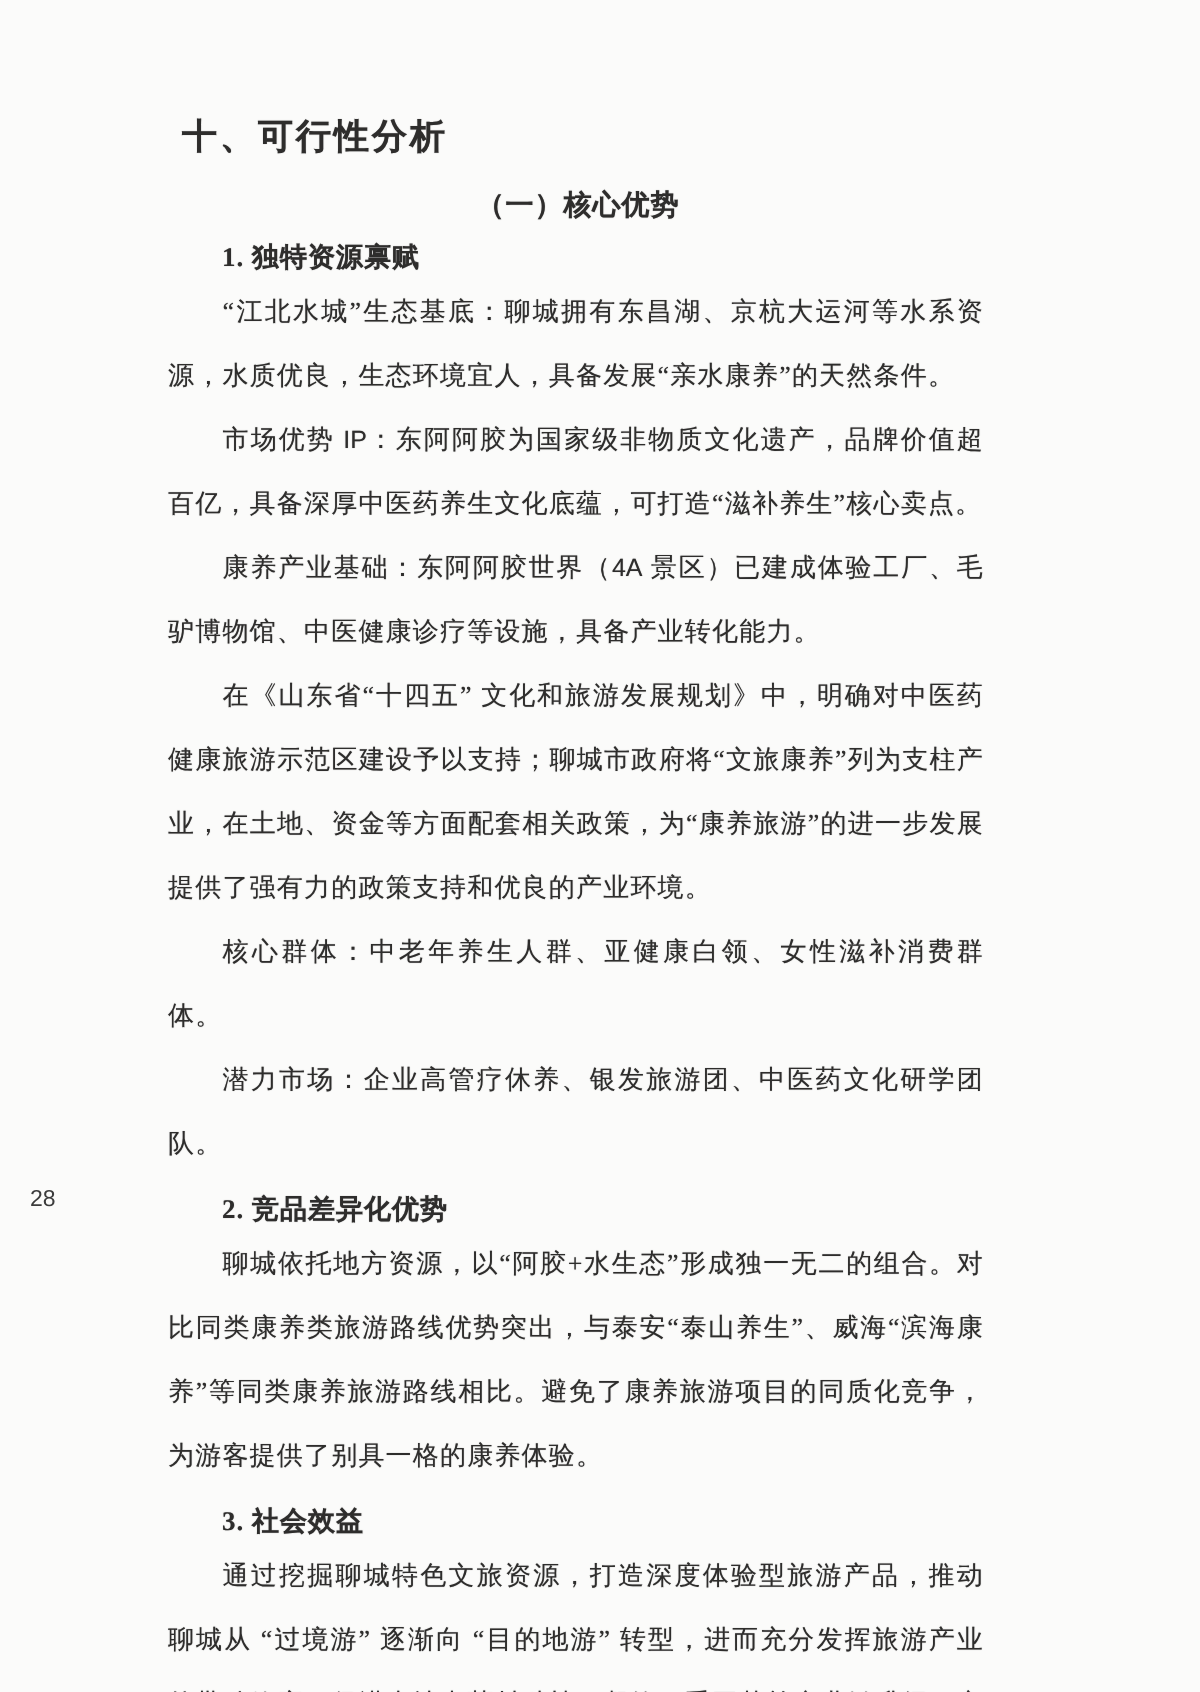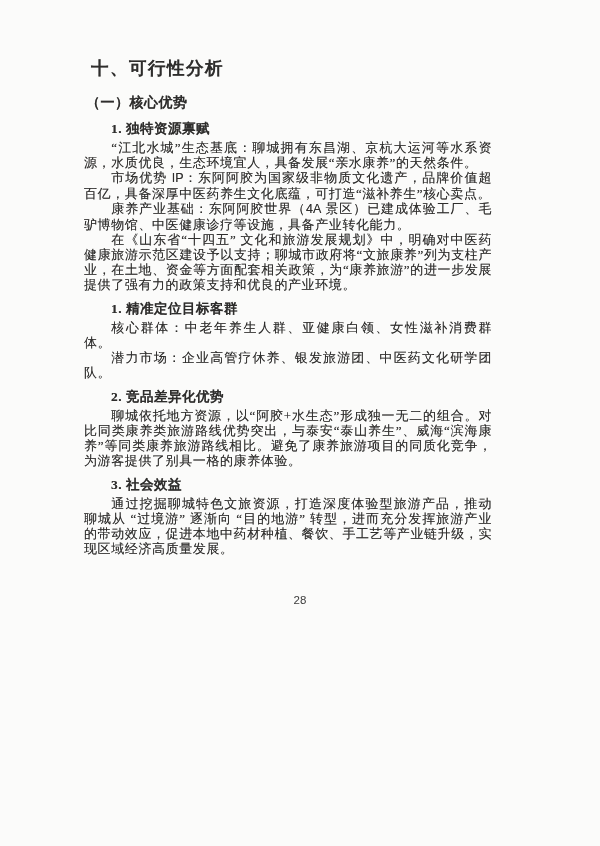--- a/index.html
+++ b/index.html
@@ -25,67 +25,67 @@
     font-size: 17.5px;
     font-weight: 700;
     letter-spacing: 1.5px;
     margin: 0 0 14px 7px;
   }
   .sec-h {
     font-size: 14px;
     font-weight: 700;
     letter-spacing: 0.5px;
     margin: 11px 0 8px 2px;
+    text-align: center;
   }
   .sub-h {
     font-size: 13.5px;
     font-weight: 700;
     letter-spacing: 0.5px;
     margin: 8px 0 2px 27px;
     font-family: Liberation Serif, serif;
   }
   .body-p {
     font-size: 13px;
-    line-height: 15px;
+    line-height: 32px;
     letter-spacing: 0.6px;
     margin: 0;
     text-align: justify;
     text-indent: 2.1em;
   }
   .b {
     font-weight: 400;
     font-family: "Liberation Sans", sans-serif;
     font-size: 12.5px;
     letter-spacing: 0;
   }
   .page-number {
     position: absolute;
-    left: 0;
+    left: 15px;
     right: 0;
     bottom: 55px;
-    text-align: center;
+    text-align: left;
     font-family: "Liberation Sans", sans-serif;
     font-size: 11.5px;
     color: #3c3c3c;
     text-shadow: none;
   }
 </style>
 </head>
 <body>
 
 <div class="page">
   <h1 class="doc-title">十、可行性分析</h1>
   <div id="content">
       <div class="sec-h">（一）核心优势</div>
       <div class="sub-h">1. 独特资源禀赋</div>
       <p class="body-p"><span>“江北水城”生态基底：聊城拥有东昌湖、京杭大运河等水系资源，水质优良，生态环境宜人，具备发展“亲水康养”的天然条件。</span></p>
       <p class="body-p"><span>市场优势 </span><span class="b">IP</span><span>：东阿阿胶为国家级非物质文化遗产，品牌价值超百亿，具备深厚中医药养生文化底蕴，可打造“滋补养生”核心卖点。</span></p>
       <p class="body-p"><span>康养产业基础：东阿阿胶世界（</span><span class="b">4A</span><span> 景区）已建成体验工厂、毛驴博物馆、中医健康诊疗等设施，具备产业转化能力。</span></p>
       <p class="body-p"><span>在《山东省“十四五” 文化和旅游发展规划》中，明确对中医药健康旅游示范区建设予以支持；聊城市政府将“文旅康养”列为支柱产业，在土地、资金等方面配套相关政策，为“康养旅游”的进一步发展提供了强有力的政策支持和优良的产业环境。</span></p>
-      <div class="sub-h">1. 精准定位目标客群</div>
       <p class="body-p"><span>核心群体：中老年养生人群、亚健康白领、女性滋补消费群体。</span></p>
       <p class="body-p"><span>潜力市场：企业高管疗休养、银发旅游团、中医药文化研学团队。</span></p>
       <div class="sub-h">2. 竞品差异化优势</div>
       <p class="body-p"><span>聊城依托地方资源，以“阿胶+水生态”形成独一无二的组合。对比同类康养类旅游路线优势突出，与泰安“泰山养生”、威海“滨海康养”等同类康养旅游路线相比。避免了康养旅游项目的同质化竞争，为游客提供了别具一格的康养体验。</span></p>
       <div class="sub-h">3. 社会效益</div>
       <p class="body-p"><span>通过挖掘聊城特色文旅资源，打造深度体验型旅游产品，推动聊城从 “过境游” 逐渐向 “目的地游” 转型，进而充分发挥旅游产业的带动效应，促进本地中药材种植、餐饮、手工艺等产业链升级，实现区域经济高质量发展。</span></p>
     </div>
   <div class="page-number">28</div>
 </div>
 

